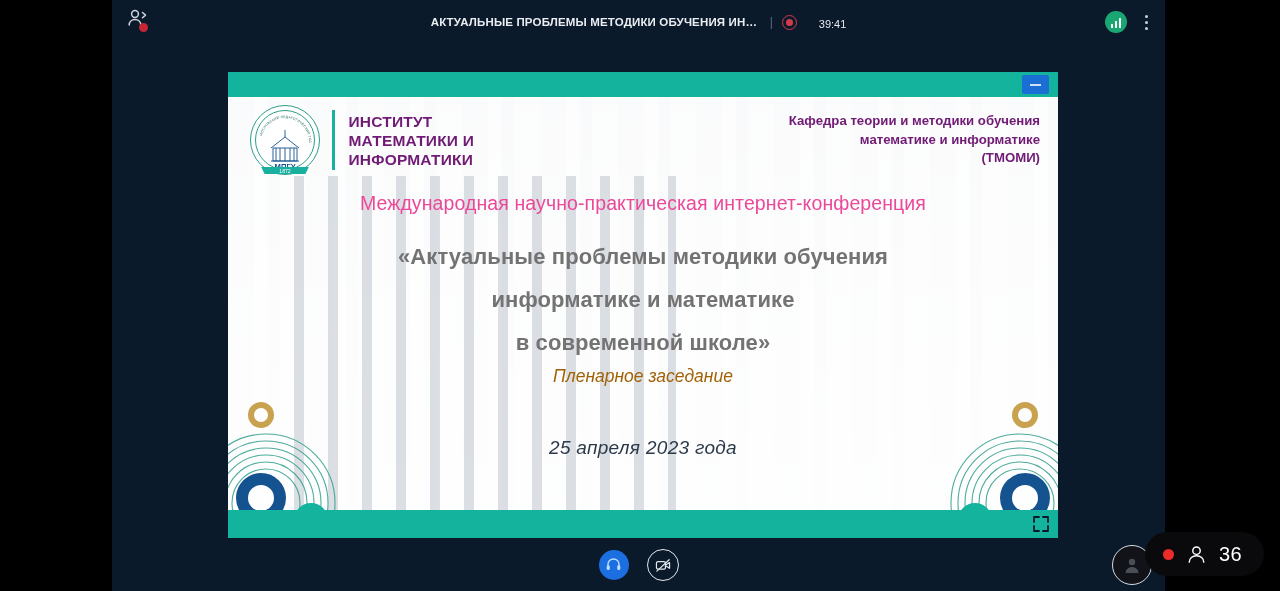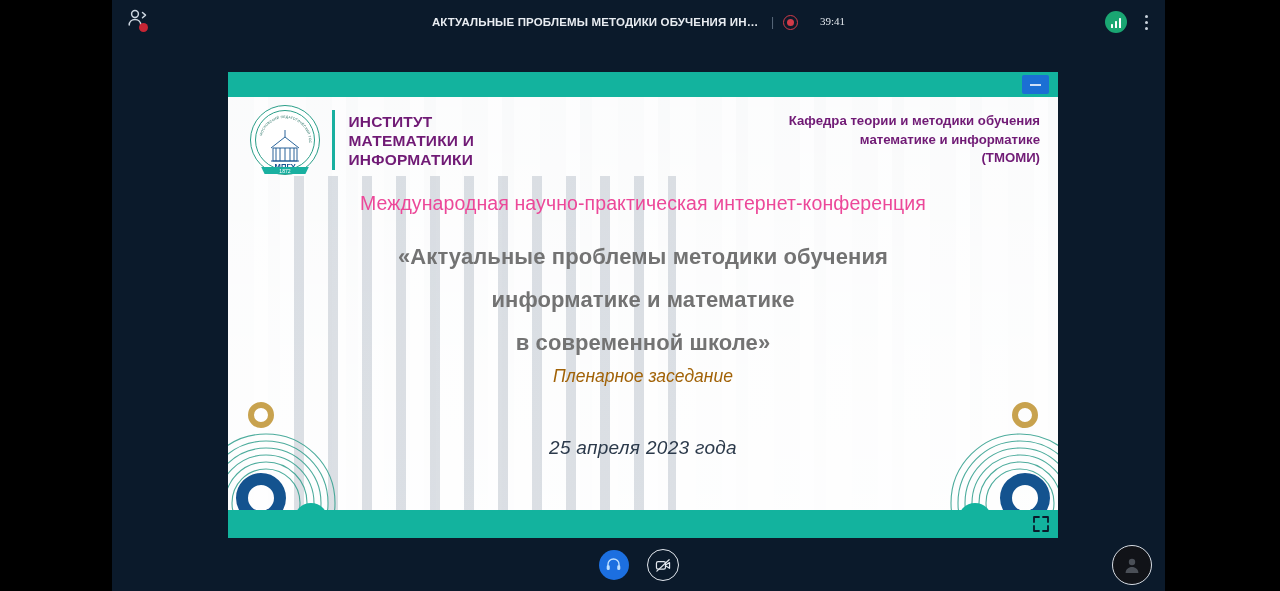--- a/index.html
+++ b/index.html
@@ -71,23 +71,22 @@
     max-width: 330px;
     overflow: hidden;
     text-overflow: ellipsis;
   }
   .divider-pipe {
     color: #5b6a7d;
     font-size: 12px;
   }
   .rec-wrap {
     display: flex;
-    align-items: flex-start;
+    align-items: flex-end;
     gap: 22px;
-    font-family: Liberation Serif, serif;
   }
   .rec-ring {
     width: 13px; height: 13px;
     border-radius: 50%;
     border: 1.6px solid #d23b49;
     display: flex;
     align-items: center;
     justify-content: center;
   }
   .rec-ring i {
@@ -558,13 +557,21 @@
     </div>
   </div>
 
   <div class="selfview">
     <svg width="20" height="20" viewBox="0 0 20 20" fill="none">
       <circle cx="10" cy="7" r="3.2" fill="#4a4f57"></circle>
       <path d="M3.6 18c0-3.5 2.9-6 6.4-6s6.4 2.5 6.4 6" fill="#4a4f57"></path>
     </svg>
   </div>
 
+  <div class="pill">
+    <span class="pill-rec"></span>
+    <svg width="21" height="21" viewBox="0 0 22 22" fill="none">
+      <circle cx="11" cy="7" r="3.9" stroke="#ffffff" stroke-width="1.5"></circle>
+      <path d="M3.4 19c0-4 3.4-6.7 7.6-6.7s7.6 2.7 7.6 6.7" stroke="#ffffff" stroke-width="1.5" stroke-linecap="round"></path>
+    </svg>
+    <span class="pill-count">36</span>
+  </div>
 </div>
 
 </body></html>

